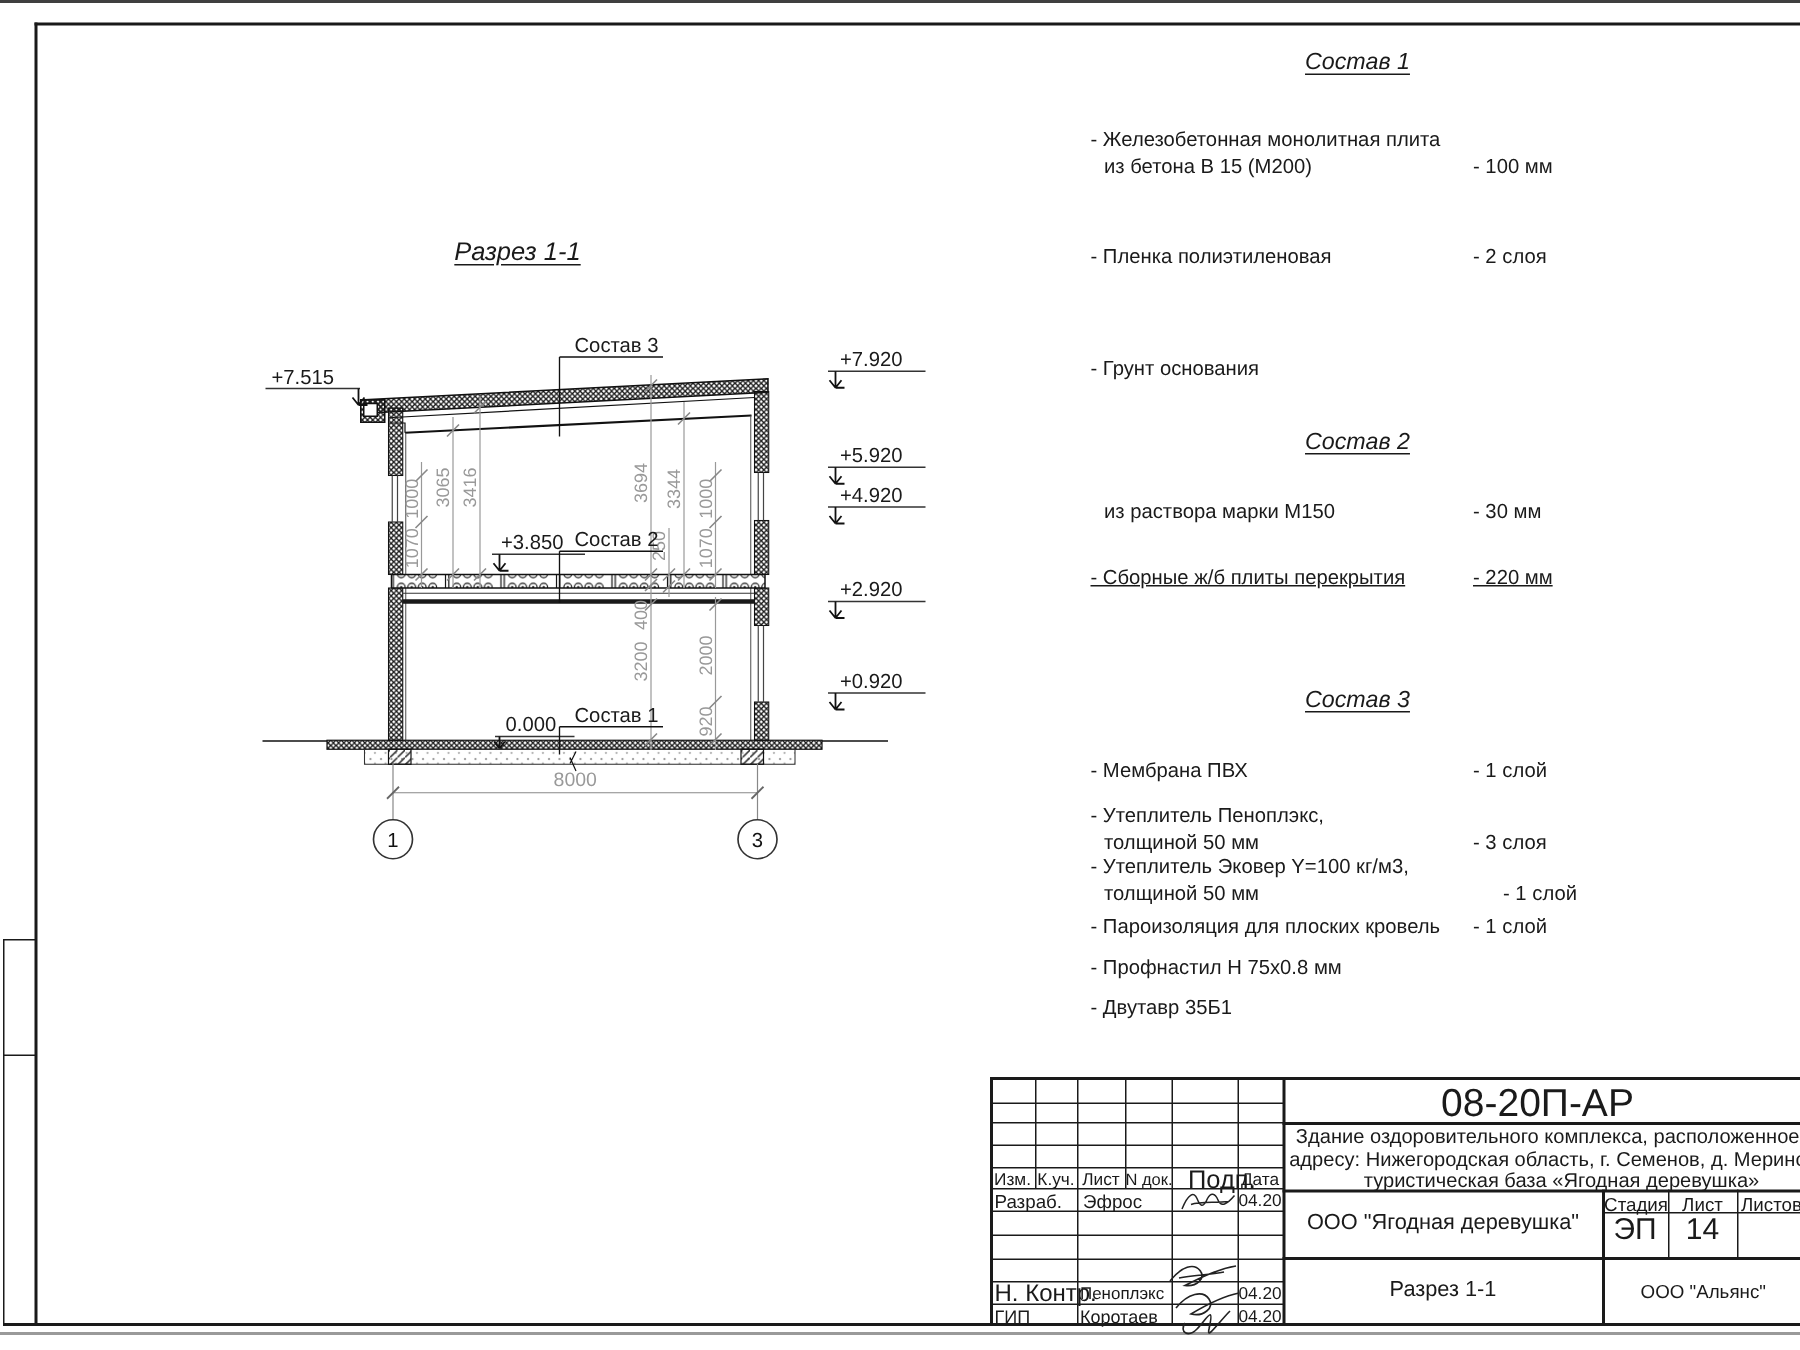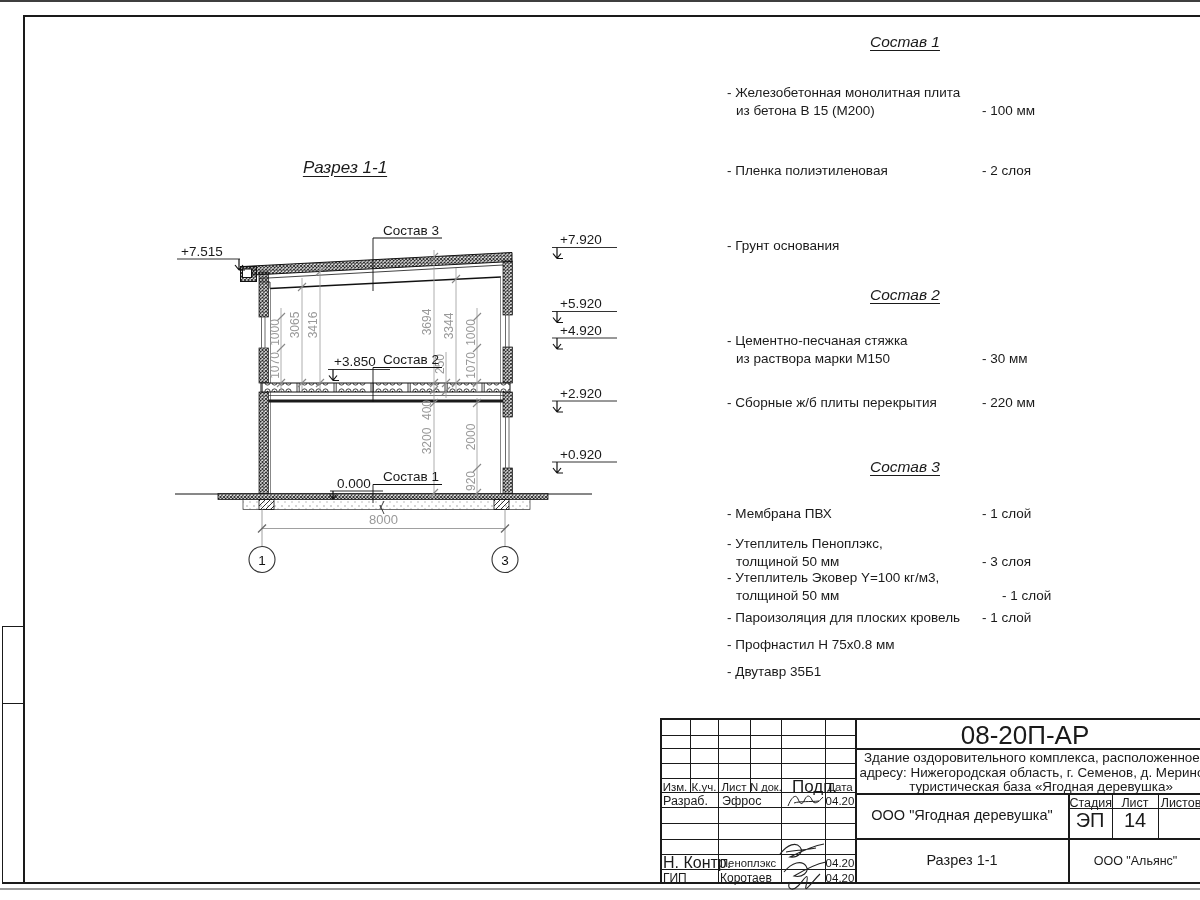--- a/index.html
+++ b/index.html
@@ -261,26 +261,25 @@
   <div class="comp-item" style="top:237px;">
     <div class="comp-name">
         <div>- Грунт основания</div>
       </div>
     <div class="comp-val"></div>
   </div>
 
   <div class="comp-head" style="top:286px;">Состав 2</div>
   <div class="comp-item" style="top:332px;">
     <div class="comp-name">
-        <div>- Цементно-песчаная стяжка</div>
         <div class="comp-line2">из раствора марки М150</div>
       </div>
     <div class="comp-val">- 30 мм</div>
   </div>
-  <div class="comp-item" style="top:394px;">
+  <div class="comp-item" style="top:376px;text-decoration:underline;">
     <div class="comp-name">
         <div>- Сборные ж/б плиты перекрытия</div>
       </div>
     <div class="comp-val">- 220 мм</div>
   </div>
 
   <div class="comp-head" style="top:458px;">Состав 3</div>
   <div class="comp-item" style="top:505px;">
     <div class="comp-name">
         <div>- Мембрана ПВХ</div>

